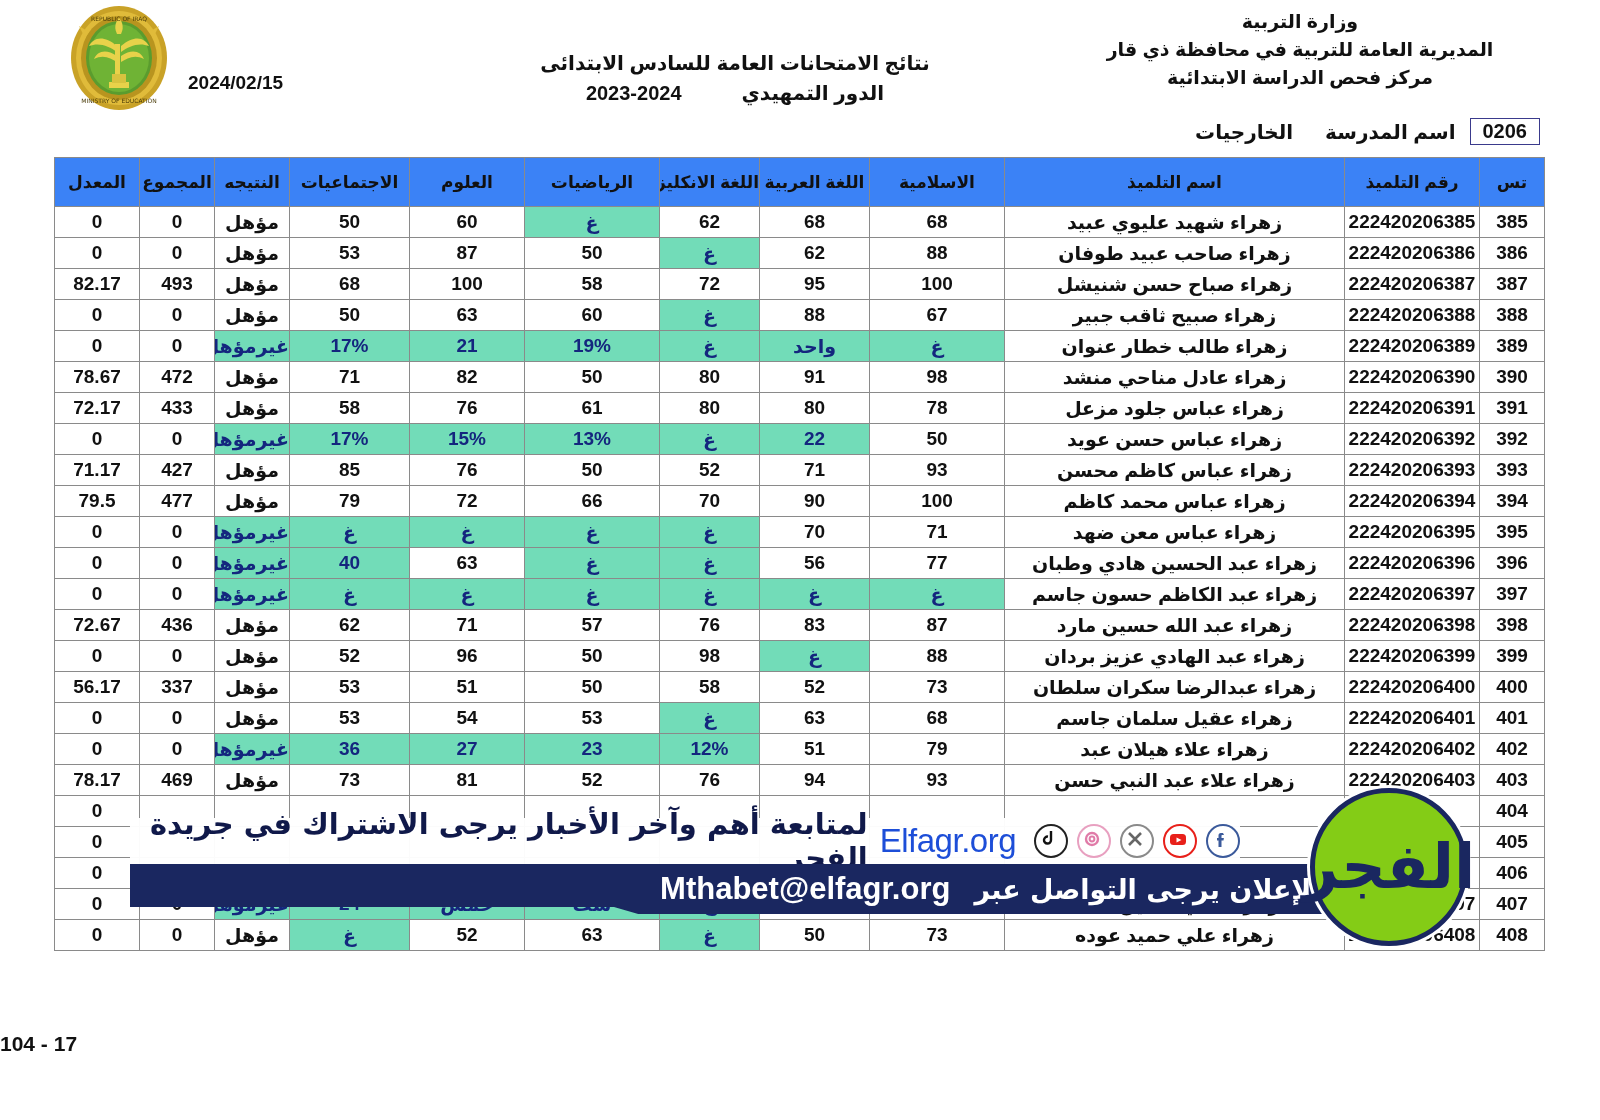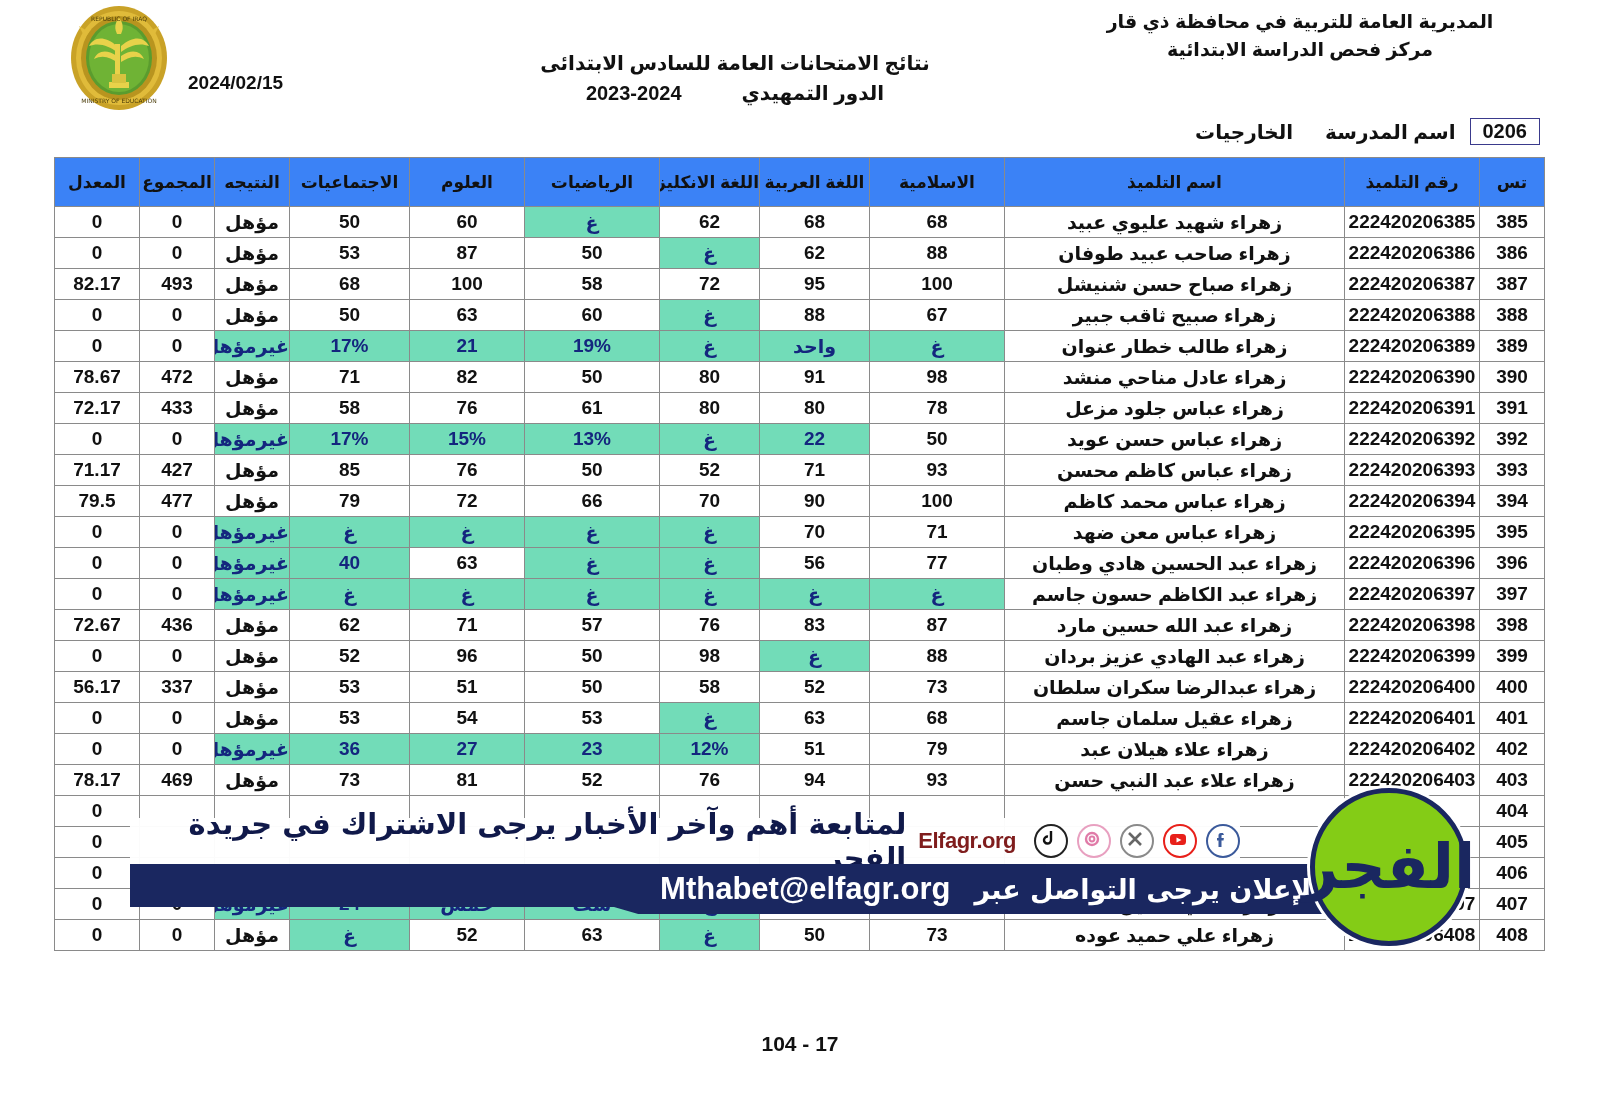--- a/index.html
+++ b/index.html
@@ -87,21 +87,21 @@
   .ad-line1{
     position:absolute;left:130px;top:818px;width:1110px;height:46px;
     background:rgba(255,255,255,0.97);
     display:flex;align-items:center;gap:12px;direction:rtl;
   }
   .ad-line1 .ad-text{
     font-size:29px;font-weight:bold;color:#10194a;
     font-family:"DejaVu Sans",sans-serif;
   }
   .ad-brand{
-    font-size:22px;font-weight:bold;color:#7f1d1d;direction:ltr;
+    font-size:33px;font-weight:normal;color:#1d4ed8;direction:ltr;
     font-family:"Liberation Sans",sans-serif;letter-spacing:-0.5px;
   }
   .soc{display:flex;gap:9px;align-items:center;direction:ltr;margin-left:6px;}
   .soc span{display:block;width:30px;height:30px;border-radius:50%;}
   .ad-line2{
     position:absolute;left:130px;top:864px;width:1210px;height:50px;
     background:#1a2760;display:flex;align-items:center;
     justify-content:flex-start;direction:rtl;
     clip-path:polygon(0 0,100% 0,100% 100%,42% 100%,40% 86%,0 86%);
   }
@@ -119,21 +119,21 @@
     display:flex;align-items:center;justify-content:center;
     box-shadow:0 0 0 3px #ffffff;
   }
   .fajr-logo .g{
     font-size:62px;font-weight:bold;color:#1a2760;
     font-family:"DejaVu Sans",sans-serif;line-height:1;
   }
 
   
   .footer{
-    position:absolute;left:0;top:1032px;width:1600px;text-align:center;
+    position:absolute;left:0;top:1032px;width:1600px;text-align:left;
     font-size:21px;font-weight:bold;color:#111;direction:ltr;
   }
 </style>
 </head>
 <body>
 
 <div class="page">
 
   <div class="hdr">
 
@@ -163,20 +163,21 @@
 
     <div class="center-title">
       <div class="l1">نتائج الامتحانات  العامة للسادس الابتدائى</div>
       <div class="l2">
         <span>الدور  التمهيدي</span>
         <span class="yr">2023-2024</span>
       </div>
     </div>
 
     <div class="ministry">
+      <div>وزارة التربية</div>
       <div>المديرية العامة للتربية في محافظة ذي قار</div>
       <div>مركز فحص الدراسة الابتدائية</div>
     </div>
 
     <div class="school-line">
       <span class="school-code">0206</span>
       <span>اسم المدرسة</span>
       <span class="school-name">الخارجيات</span>
     </div>
   </div>

